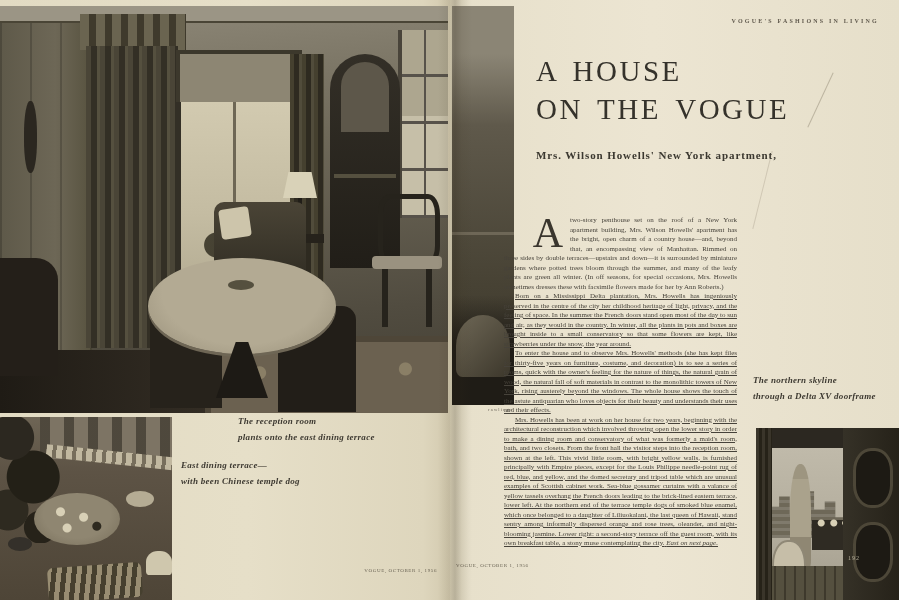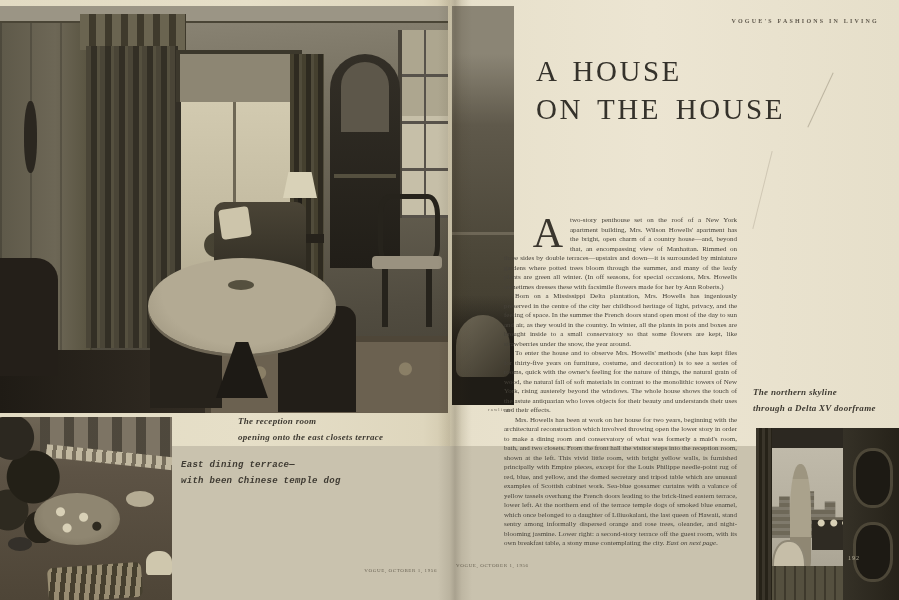--- a/index.html
+++ b/index.html
@@ -1,18 +1,18 @@
 <!DOCTYPE html>
 <html><head>
 <meta charset="utf-8">
 <style>
   html,body{margin:0;padding:0;background:#c9c2ae;}
   #spread{position:relative;width:899px;height:600px;overflow:hidden;
     font-family:"Liberation Serif","DejaVu Serif",serif;}
-  .page{position:absolute;top:0;height:446px;}
+  .page{position:absolute;top:0;height:600px;}
   .page-left{left:0;width:450px;background:linear-gradient(90deg,#e2dbc3 0%,#e6dfc8 55%,#ded6bd 94%,#d2c9ae 100%);}
   .page-right{left:450px;width:449px;background:linear-gradient(90deg,#d8d0b6 0%,#e7e0cb 4%,#ece5d2 45%,#e6dfca 100%);}
   .photo{position:absolute;overflow:hidden;}
   .photo div{position:absolute;}
 
   
   .photo-main{left:0;top:6px;width:448px;height:407px;background:linear-gradient(175deg,#8f8979 0%,#6f6959 35%,#514c40 75%,#423e33 100%);}
   .m-cornice{top:0;left:0;right:0;height:15px;background:#9b9585;border-bottom:2px solid #4a4536;}
   .m-left-panel{left:0;top:17px;width:92px;bottom:0;background:
     repeating-linear-gradient(90deg,rgba(0,0,0,.18) 0 2px,rgba(255,255,255,0) 2px 30px),
@@ -101,28 +101,28 @@
   .k-panel.p1{top:20px;}  .k-panel.p2{top:94px;}
   .pagenum{position:absolute;left:92px;top:127px;font-size:6px;letter-spacing:1px;color:#c9c2ac;opacity:.85;}
 
   
   .eyebrow{position:absolute;right:20px;top:18px;width:230px;text-align:right;font-size:6px;font-weight:bold;letter-spacing:2.2px;color:#5f584c;}
   .headline{position:absolute;left:86px;top:52px;margin:0;font-weight:normal;font-size:29px;line-height:38px;letter-spacing:2.5px;word-spacing:5px;color:#35322b;}
   .headline span{display:block;}
   .subtitle{position:absolute;left:86px;top:146px;font-size:11px;font-weight:bold;letter-spacing:.9px;line-height:18px;color:#3b3830;}
   .article{position:absolute;left:54px;top:216px;width:233px;font-size:7px;line-height:9.5px;text-align:justify;color:#46423a;}
   .article p{margin:0;}
-  .article p.indent{text-indent:11px;}
+  .article p.indent{text-indent:11px;text-decoration:underline;}
   .dropcap-float{float:left;width:66px;height:30px;display:flex;justify-content:flex-end;padding-right:7px;box-sizing:border-box;}
   .dropcap{font-size:42px;line-height:34px;color:#3a362e;}
   .more{font-style:italic;}
   .caption{position:absolute;font-style:italic;font-weight:bold;font-size:9px;line-height:15.5px;letter-spacing:.3px;color:#3e3a32;}
   .cap-reception{left:238px;top:414px;}
-  .cap-terrace{left:181px;top:458px;font-family:Liberation Mono, monospace;}
-  .cap-skyline{left:303px;top:373px;margin-top:12px;}
+  .cap-terrace{left:181px;top:458px;}
+  .cap-skyline{left:303px;top:373px;}
   .credit{position:absolute;left:38px;top:407px;font-size:4.5px;letter-spacing:1.2px;color:#6e675c;}
   .footer{position:absolute;font-size:5px;letter-spacing:.6px;color:#6b6455;}
   .footer-left{left:330px;top:568px;width:107px;text-align:right;}
   .footer-right{left:6px;top:563px;}
   .gutter-shadow{position:absolute;left:438px;top:0;width:34px;height:600px;pointer-events:none;background:linear-gradient(90deg,transparent 0%,rgba(60,50,30,.10) 35%,rgba(40,32,18,.20) 50%,rgba(60,50,30,.08) 70%,transparent 100%);}
   .crease{position:absolute;background:rgba(90,80,60,.30);width:1px;}
   .crease1{left:370px;top:70px;height:60px;transform:rotate(25deg);}
   .crease2{left:312px;top:150px;height:80px;transform:rotate(14deg);background:rgba(90,80,60,.18);}
 </style>
 </head>
@@ -174,21 +174,21 @@
       <div class="t-table"></div>
       <div class="t-plates"></div>
       <div class="t-stool-light"></div>
       <div class="t-stool-dark"></div>
       <div class="t-lounge"></div>
       <div class="t-chair-w"></div>
     </div>
 
     <div class="caption cap-reception">
       <div>The reception room</div>
-      <div>opening onto the east closets terrace</div>
+      <div>plants onto the east dining terrace</div>
     </div>
 
     <div class="caption cap-terrace">
       <div>East dining terrace—</div>
       <div>with been Chinese temple dog</div>
     </div>
 
     <div class="footer footer-left">VOGUE, OCTOBER 1, 1956</div>
   </div>
 
@@ -198,24 +198,25 @@
       <div class="s-molding"></div>
       <div class="s-shadow"></div>
       <div class="s-arm"></div>
     </div>
     <div class="credit">rawlings</div>
 
     <div class="eyebrow">VOGUE'S FASHIONS IN LIVING</div>
 
     <h1 class="headline">
       <span>A HOUSE</span>
-      <span>ON THE HOUSE</span>
+      <span>ON THE VOGUE</span>
     </h1>
 
     <div class="subtitle">
+      <div>Mrs. Wilson Howells' New York apartment,</div>
     </div>
 
     <div class="article">
       <p class="para">
         <span class="dropcap-float">
             <span class="dropcap">A</span>
           </span>
         <span>two-story penthouse set on the roof of a New York apartment building, Mrs. Wilson Howells' apartment has the bright, open charm of a country house—and, beyond that, an encompassing view of Manhattan. Rimmed on three sides by double terraces—upstairs and down—it is surrounded by miniature gardens where potted trees bloom through the summer, and many of the leafy plants are green all winter. (In off seasons, for special occasions, Mrs. Howells sometimes dresses these with facsimile flowers made for her by Ann Roberts.)</span>
       </p>
       <p class="para indent">Born on a Mississippi Delta plantation, Mrs. Howells has ingeniously preserved in the centre of the city her childhood heritage of light, privacy, and the feeling of space. In the summer the French doors stand open most of the day to sun and air, as they would in the country. In winter, all the plants in pots and boxes are brought inside to a small conservatory so that some flowers are kept, like strawberries under the snow, the year around.</p>

